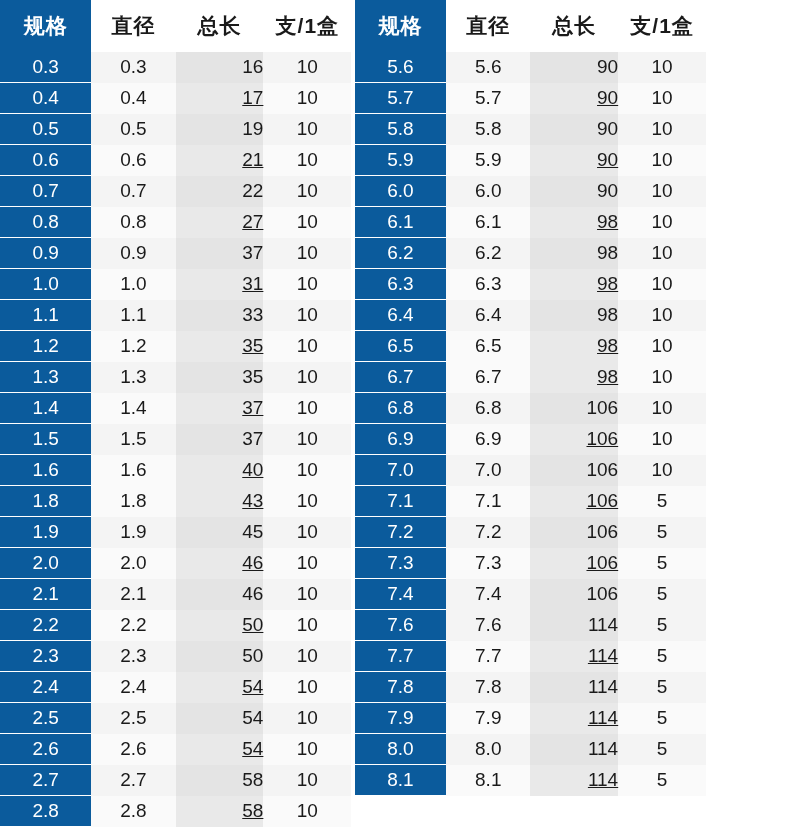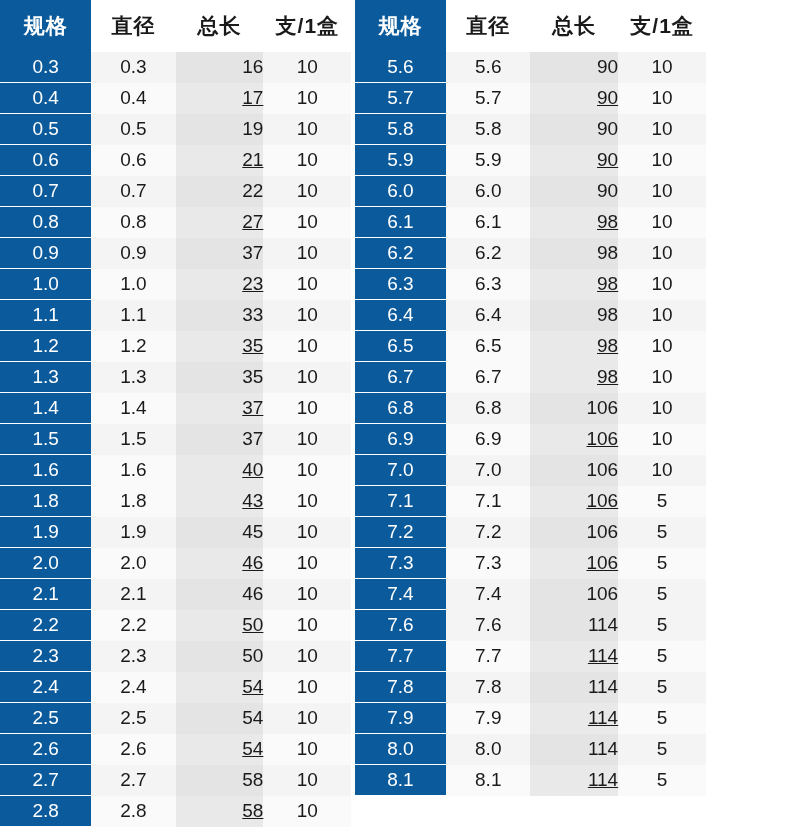--- a/index.html
+++ b/index.html
@@ -142,21 +142,21 @@
           </tr>
           <tr>
             <td class="c0">0.9</td>
             <td class="c1">0.9</td>
             <td class="c2">37</td>
             <td class="c3">10</td>
           </tr>
           <tr class="alt">
             <td class="c0">1.0</td>
             <td class="c1">1.0</td>
-            <td class="c2">23</td>
+            <td class="c2">31</td>
             <td class="c3">10</td>
           </tr>
           <tr>
             <td class="c0">1.1</td>
             <td class="c1">1.1</td>
             <td class="c2">33</td>
             <td class="c3">10</td>
           </tr>
           <tr class="alt">
             <td class="c0">1.2</td>

